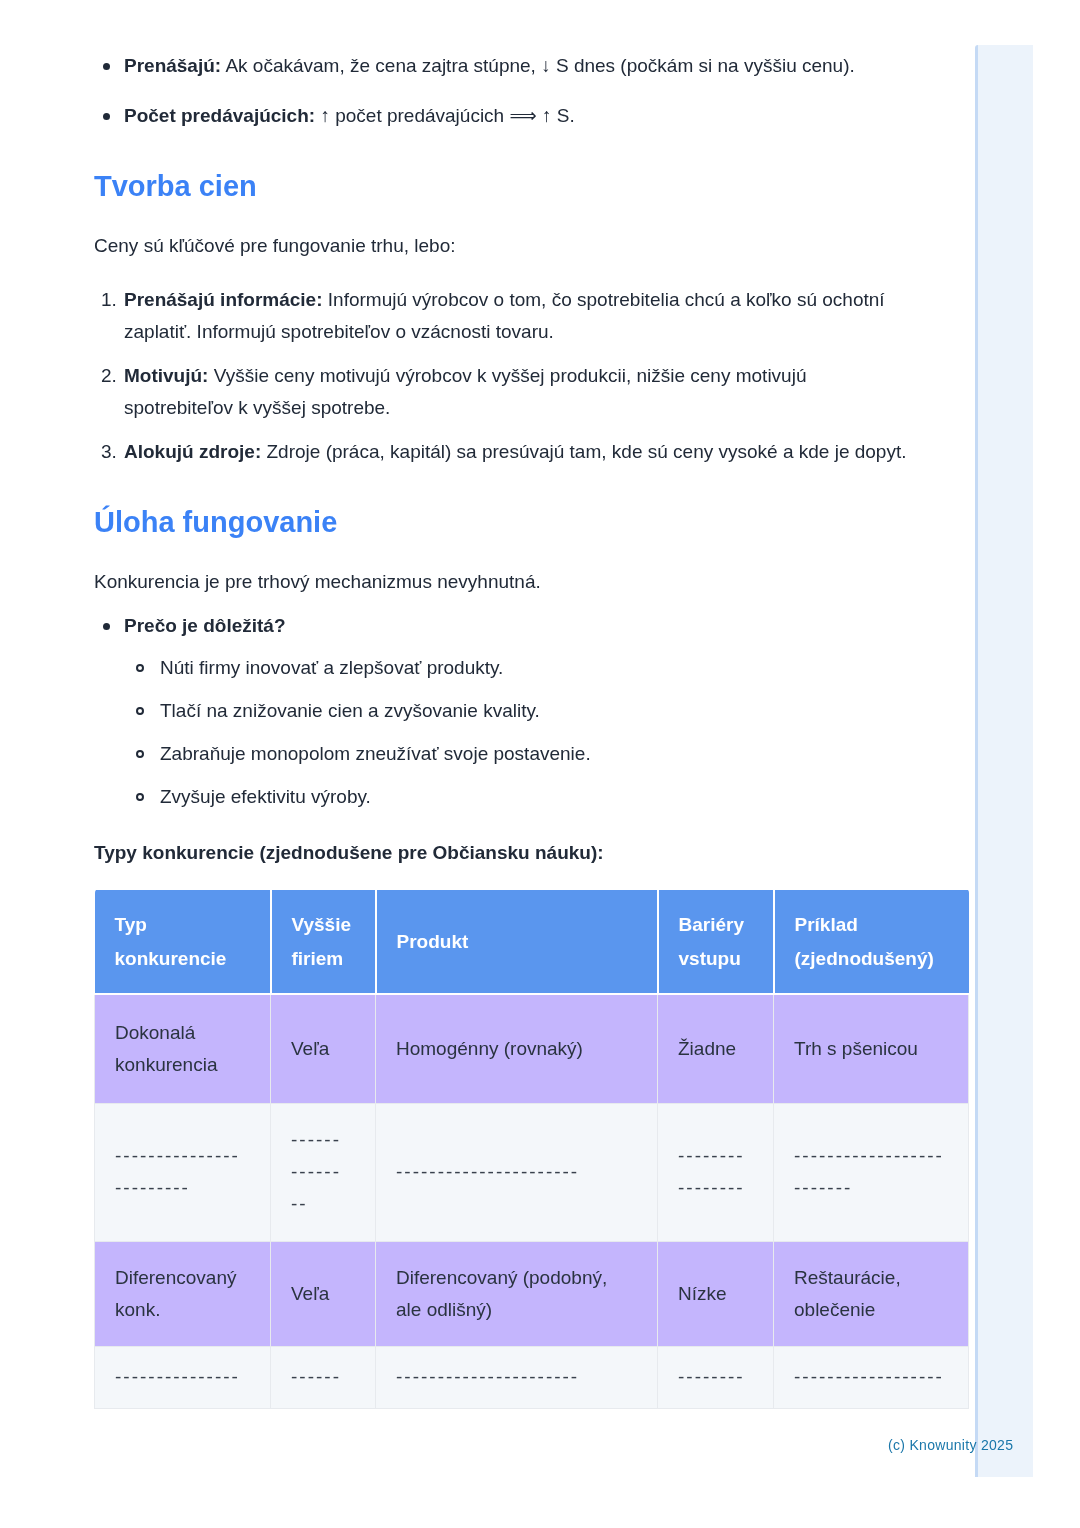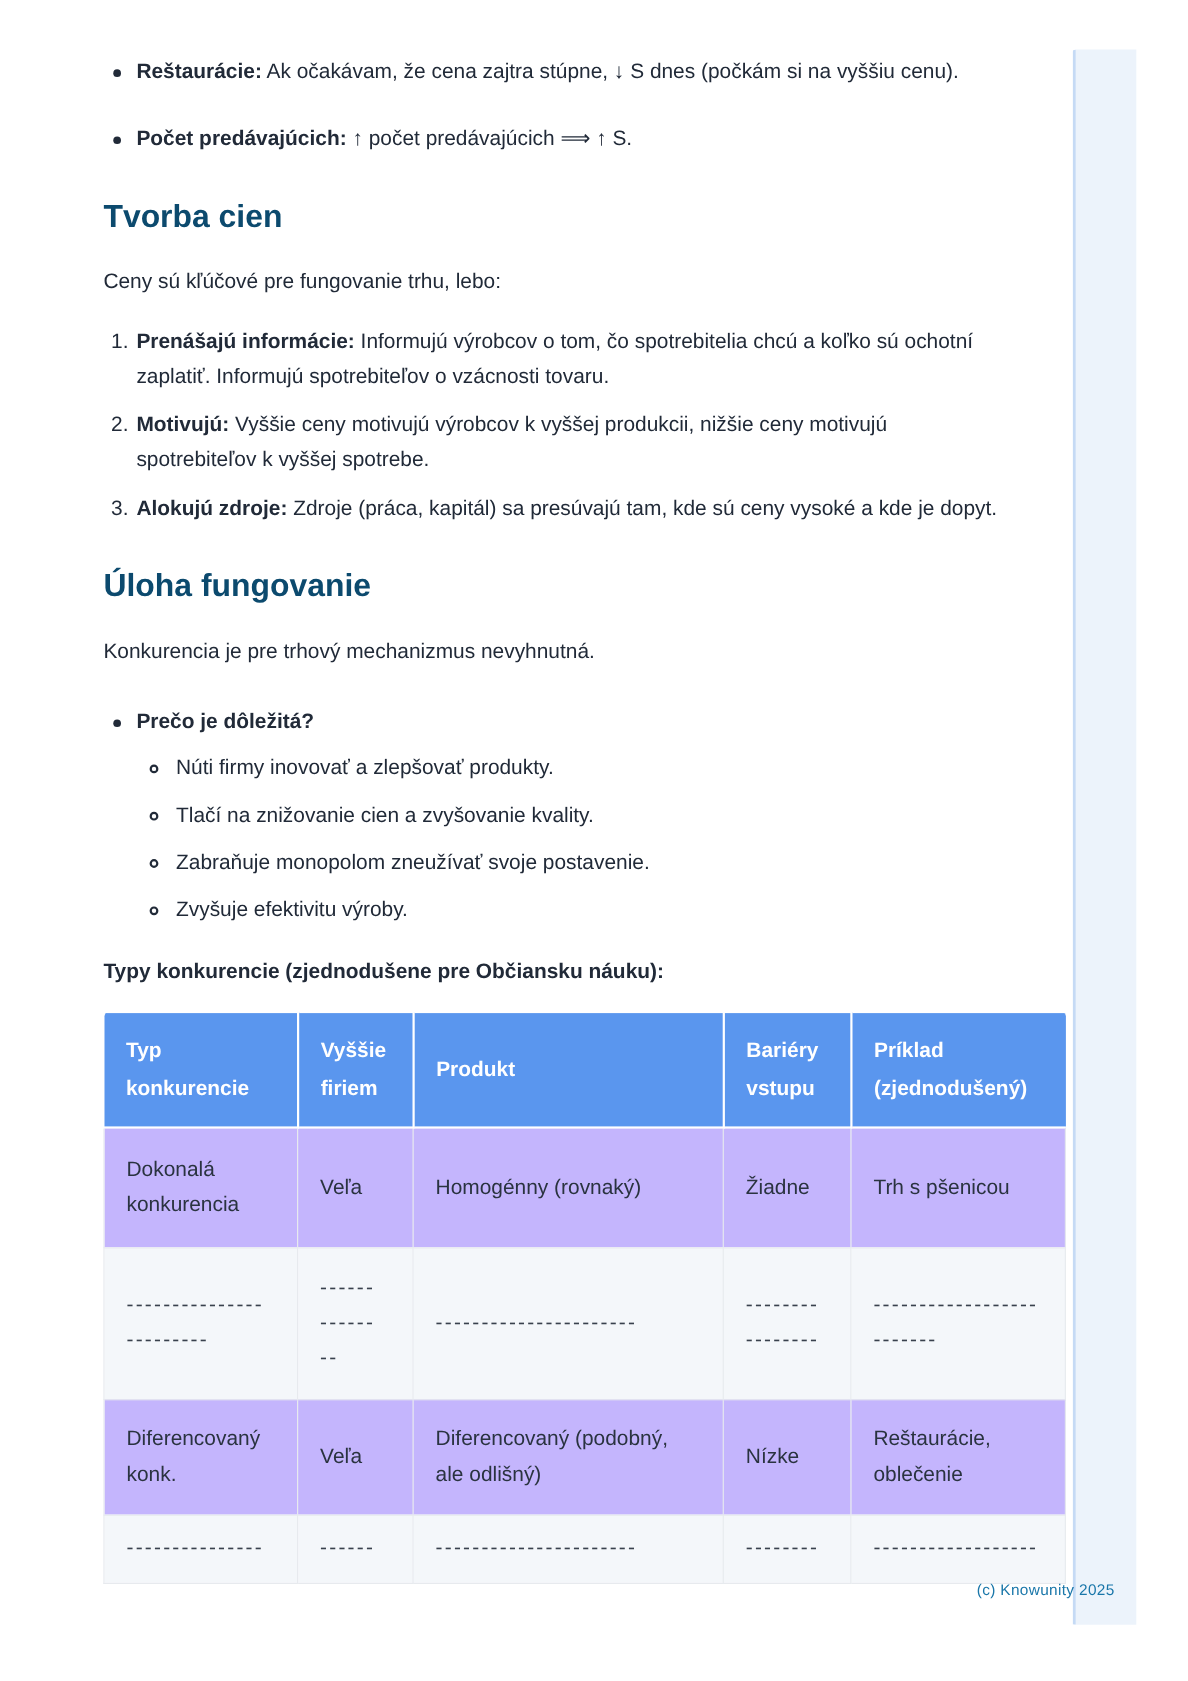--- a/index.html
+++ b/index.html
@@ -25,47 +25,47 @@
   }
   .content {
     position:absolute; left:94px; top:50px;
     width:874px;
   }
   .text-col { width:816px; }
   .body-text { font-size:19px; line-height:32px; }
 
   
   .li { display:flex; align-items:flex-start; }
-  .li + .li { margin-top:29px; }
+  .li + .li { margin-top:18px; }
   .marker-col { width:30px; flex-shrink:0; position:relative; height:32px; }
   .disc {
     position:absolute; left:9px; top:13px;
     width:7px; height:7px; border-radius:50%;
     background:#212a38;
   }
   .circ {
     position:absolute; left:6px; top:12px;
     width:8px; height:8px; border-radius:50%;
     border:2px solid #212a38; background:transparent;
   }
   .li-text { flex:1; }
   b, .bold { font-weight:bold; }
 
   h2 {
     font-size:29px; line-height:36px; font-weight:bold;
-    color:#0c4a6e;
+    color:#3b82f6;
     margin-top:36px; margin-bottom:26px;
   }
   .p-after-h2 { margin-top:16px; }
 
   .ol { margin-top:22px; }
   .ol .li + .li { margin-top:12px; }
   .num-col { width:30px; flex-shrink:0; text-align:left; padding-left:7px; }
 
-  .mt24 { margin-top:32px; }
+  .mt24 { margin-top:12px; }
   .sub-list { margin-top:10px; }
   .sub-list .li { margin-left:36px; }
   .sub-list .li + .li { margin-top:11px; }
 
   .caption { margin-top:24px; font-weight:bold; }
 
   
   table.k-table {
     margin-top:19px;
     width:874px;
@@ -117,21 +117,21 @@
 
   <div class="edge-band"></div>
 
   <div class="content">
 
     <div class="body-text text-col">
       <div class="li">
         <span class="marker-col">
             <span class="disc"></span>
           </span>
-        <span class="li-text"><b>Reštaurácie:</b><span> Ak očakávam, že cena zajtra stúpne, ↓ S dnes (počkám si na vyššiu cenu).</span></span>
+        <span class="li-text"><b>Prenášajú:</b><span> Ak očakávam, že cena zajtra stúpne, ↓ S dnes (počkám si na vyššiu cenu).</span></span>
       </div>
       <div class="li">
         <span class="marker-col">
             <span class="disc"></span>
           </span>
         <span class="li-text"><b>Počet predávajúcich:</b><span> ↑ počet predávajúcich  ⟹ ↑ S.</span></span>
       </div>
     </div>
 
     <h2>Tvorba cien</h2>

